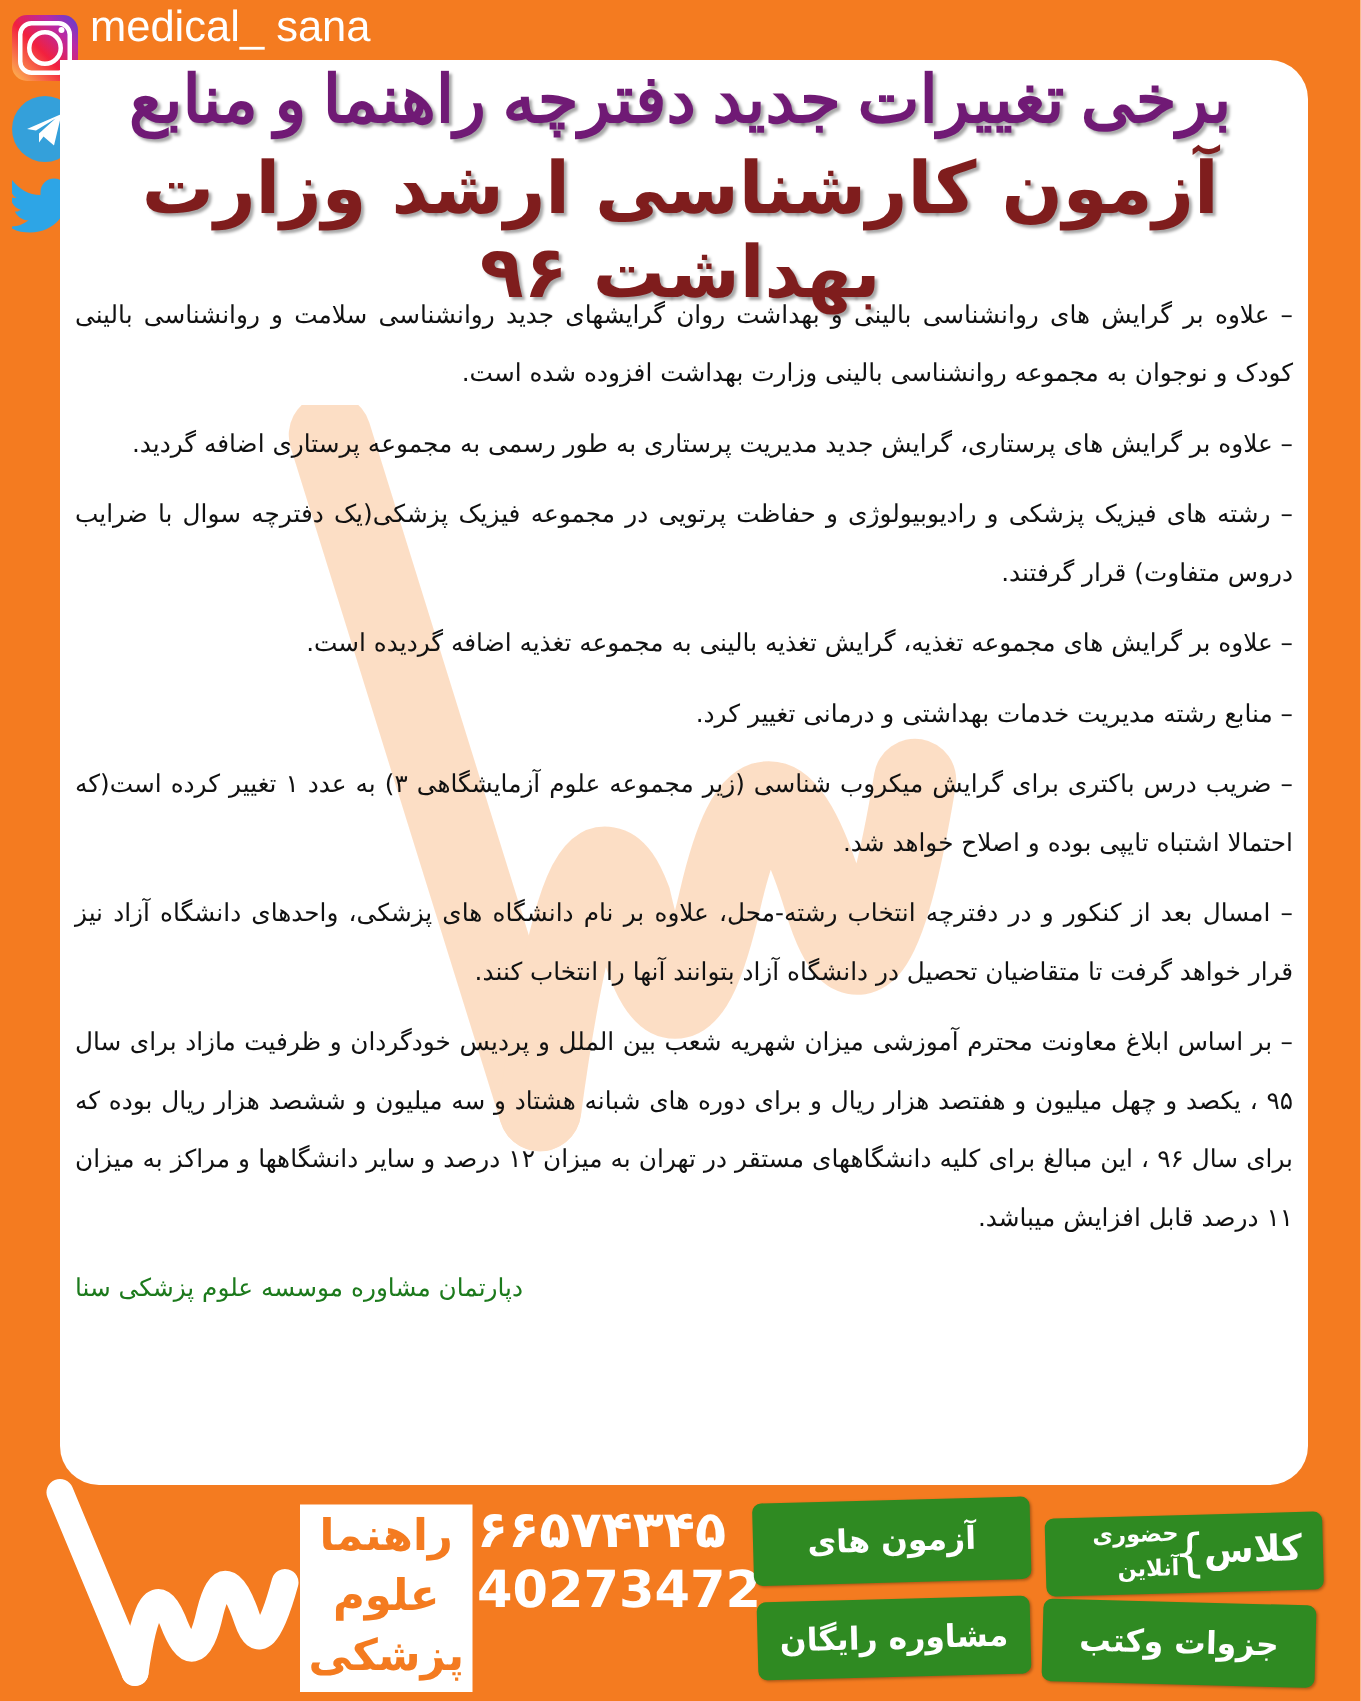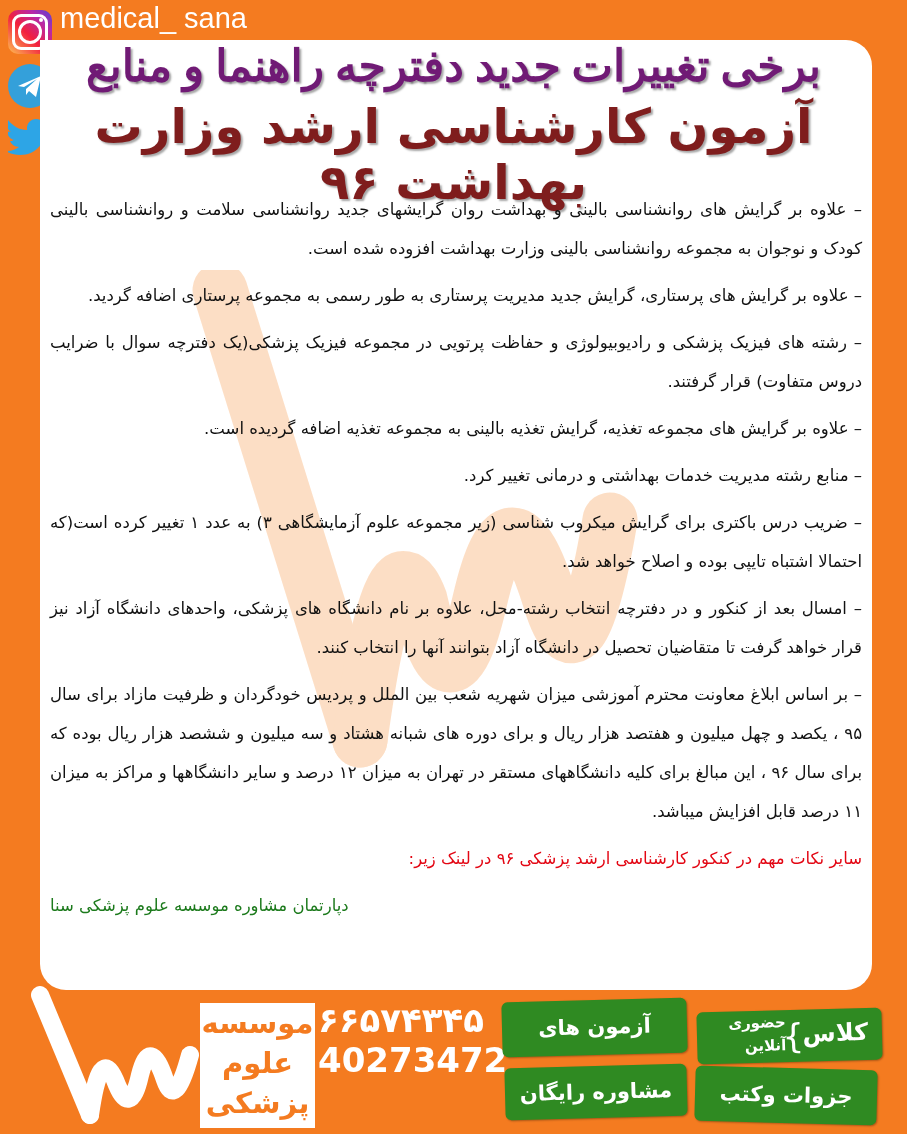--- a/index.html
+++ b/index.html
@@ -106,31 +106,30 @@
 
 <div class="content">
   <p>– علاوه بر گرایش های روانشناسی بالینی و بهداشت روان گرایشهای جدید روانشناسی سلامت و روانشناسی بالینی کودک و نوجوان به مجموعه روانشناسی بالینی وزارت بهداشت افزوده شده است.</p>
   <p>– علاوه بر گرایش های پرستاری، گرایش جدید مدیریت پرستاری به طور رسمی به مجموعه پرستاری اضافه گردید.</p>
   <p>– رشته های فیزیک پزشکی و رادیوبیولوژی و حفاظت پرتویی در مجموعه فیزیک پزشکی(یک دفترچه سوال با ضرایب دروس متفاوت) قرار گرفتند.</p>
   <p>– علاوه بر گرایش های مجموعه تغذیه، گرایش تغذیه بالینی به مجموعه تغذیه اضافه گردیده است.</p>
   <p>– منابع رشته مدیریت خدمات بهداشتی و درمانی تغییر کرد.</p>
   <p>– ضریب درس باکتری برای گرایش میکروب شناسی (زیر مجموعه علوم آزمایشگاهی ۳) به عدد ۱ تغییر کرده است(که احتمالا اشتباه تایپی بوده و اصلاح خواهد شد.</p>
   <p>– امسال بعد از کنکور و در دفترچه انتخاب رشته-محل، علاوه بر نام دانشگاه های پزشکی، واحدهای دانشگاه آزاد نیز قرار خواهد گرفت تا متقاضیان تحصیل در دانشگاه آزاد بتوانند آنها را انتخاب کنند.</p>
   <p>– بر اساس ابلاغ معاونت محترم آموزشی میزان شهریه شعب بین الملل و پردیس خودگردان و ظرفیت مازاد برای سال ۹۵ ، یکصد و چهل میلیون و هفتصد هزار ریال و برای دوره های شبانه هشتاد و سه میلیون و ششصد هزار ریال بوده که برای سال ۹۶ ، این مبالغ برای کلیه دانشگاههای مستقر در تهران به میزان ۱۲ درصد و سایر دانشگاهها و مراکز به میزان ۱۱ درصد قابل افزایش میباشد.</p>
-  <p class="red">سایر نکات مهم در کنکور کارشناسی ارشد پزشکی ۹۶ در لینک زیر:</p>
   <p class="green">دپارتمان مشاوره موسسه علوم پزشکی سنا</p>
 </div>
 
 <svg class="footer-logo" viewBox="0 0 175 140">
   <path d="M10 10 L60 130" stroke="#fff" stroke-width="18" stroke-linecap="round" fill="none"></path>
   <path d="M60 130 Q70 60 85 95 Q100 135 110 90 Q120 50 135 95 Q145 125 160 70" stroke="#fff" stroke-width="18" stroke-linecap="round" fill="none"></path>
 </svg>
 
 <div class="logo-box">
-  <div>موسسه</div>
+  <div>راهنما</div>
   <div>علوم</div>
   <div>پزشکی</div>
 </div>
 
 <div class="phones">
   <div>۶۶۵۷۴۳۴۵</div>
   <div>40273472</div>
 </div>
 
 <div class="btn b1">آزمون های کشوری</div>

